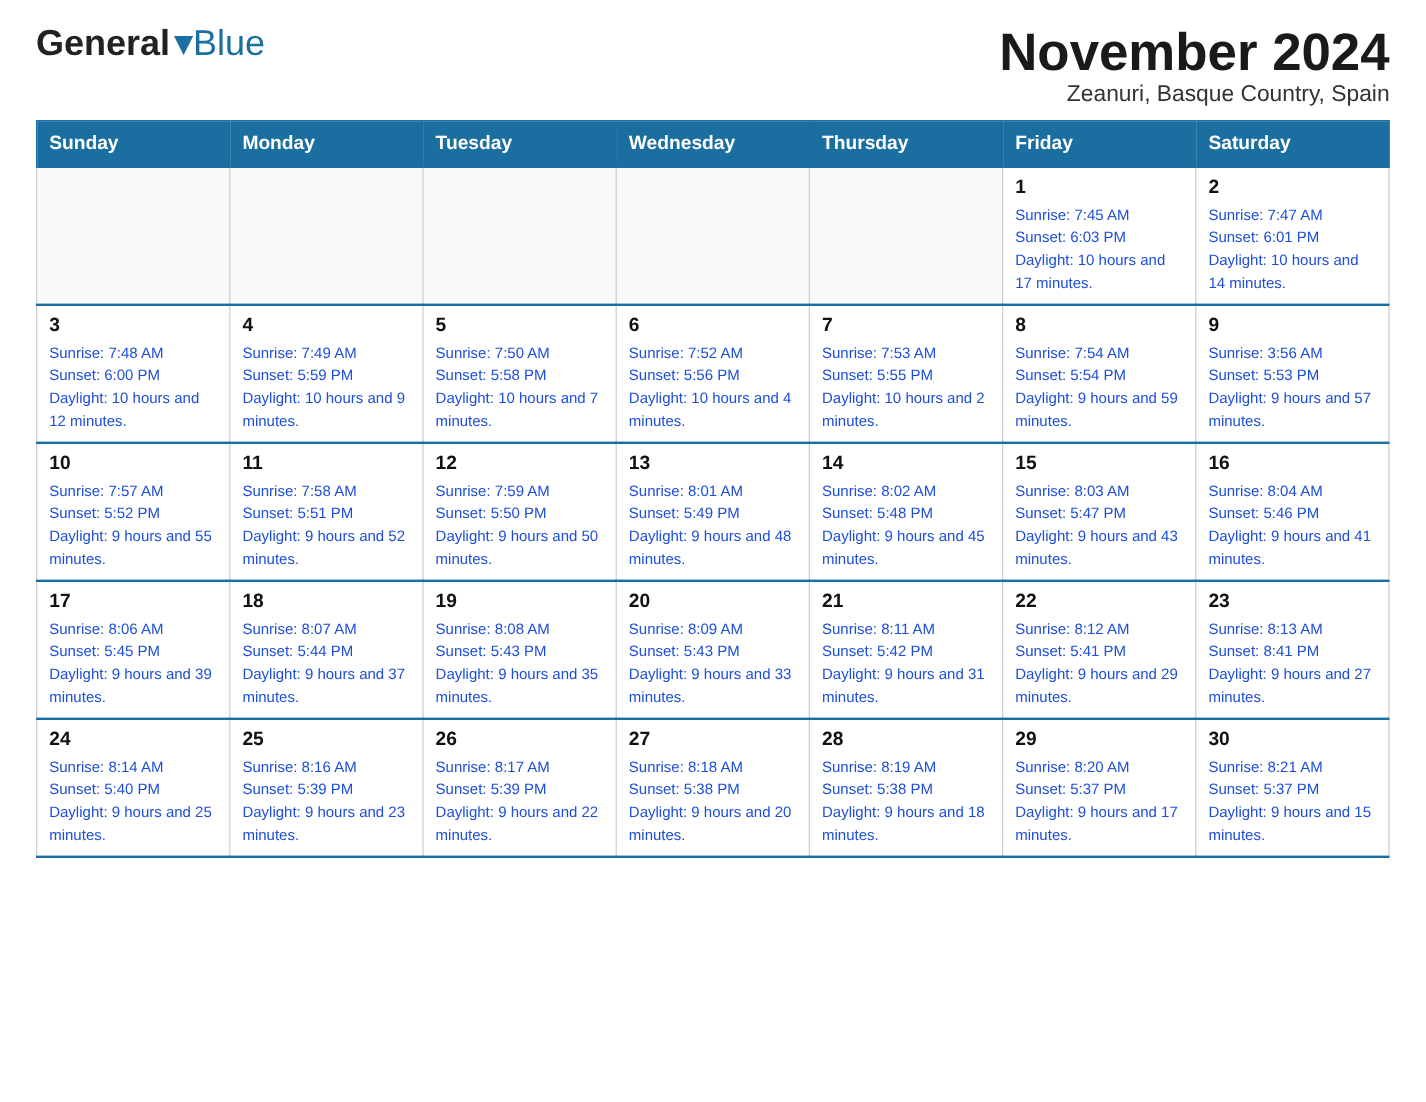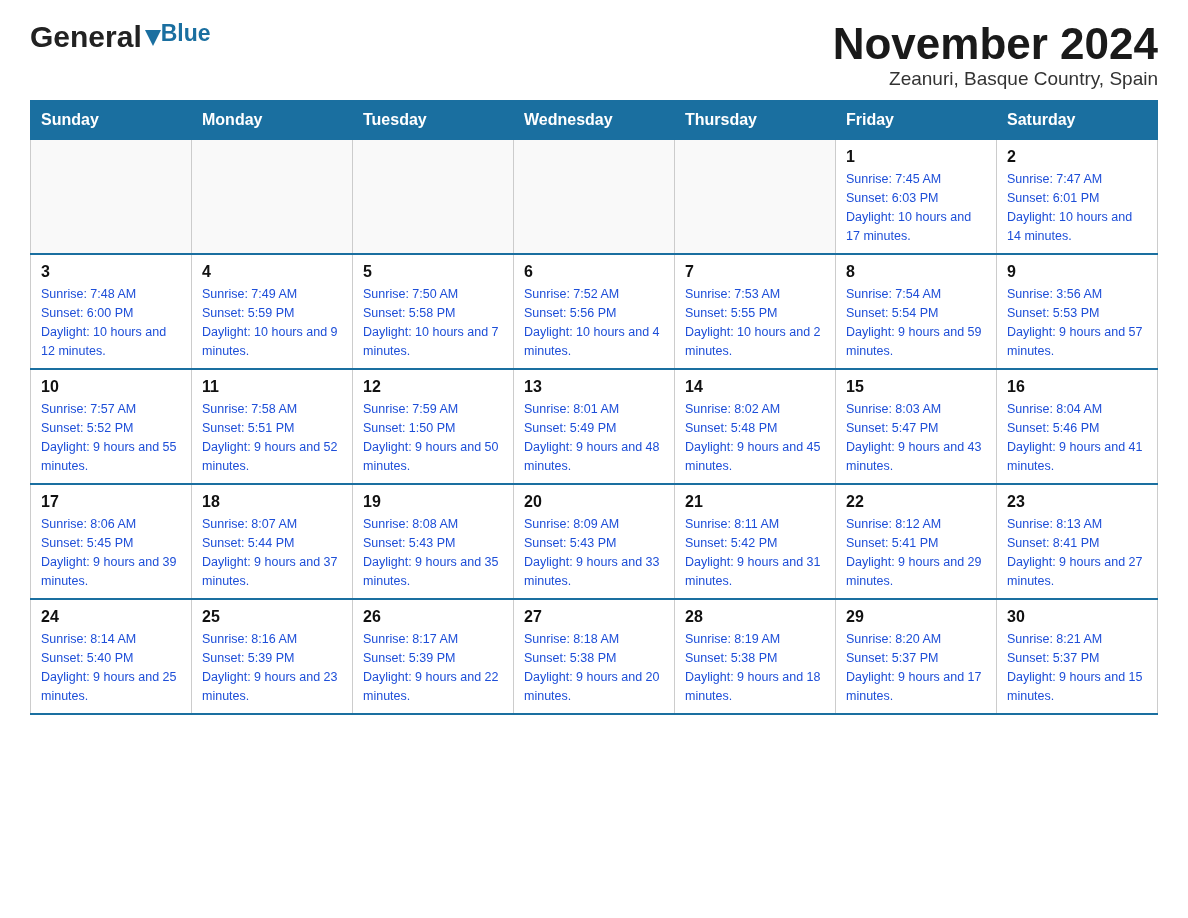--- a/index.html
+++ b/index.html
@@ -88,22 +88,22 @@
       display: inline-block;
       width: 0;
       height: 0;
       border-left: 8px solid transparent;
       border-right: 8px solid transparent;
       border-top: 16px solid #1a6fa0;
       margin-left: 3px;
       margin-bottom: -2px;
     }
     .logo-blue-text {
-      font-size: 23px;
-      font-weight: bold;
+      font-size: 30px;
+      font-weight: normal;
       color: #1a6fa0;
     }
   </style>
 </head>
 <body>
 
 <div class="header">
   <div class="logo-container">
     <div class="logo-row1">
       <span class="logo-general">General</span>
@@ -204,21 +204,21 @@
         </td>
         <td>
           <div class="day-number">11</div>
           <div class="day-info">Sunrise: 7:58 AM
 Sunset: 5:51 PM
 Daylight: 9 hours and 52 minutes.</div>
         </td>
         <td>
           <div class="day-number">12</div>
           <div class="day-info">Sunrise: 7:59 AM
-Sunset: 1:50 PM
+Sunset: 5:50 PM
 Daylight: 9 hours and 50 minutes.</div>
         </td>
         <td>
           <div class="day-number">13</div>
           <div class="day-info">Sunrise: 8:01 AM
 Sunset: 5:49 PM
 Daylight: 9 hours and 48 minutes.</div>
         </td>
         <td>
           <div class="day-number">14</div>

